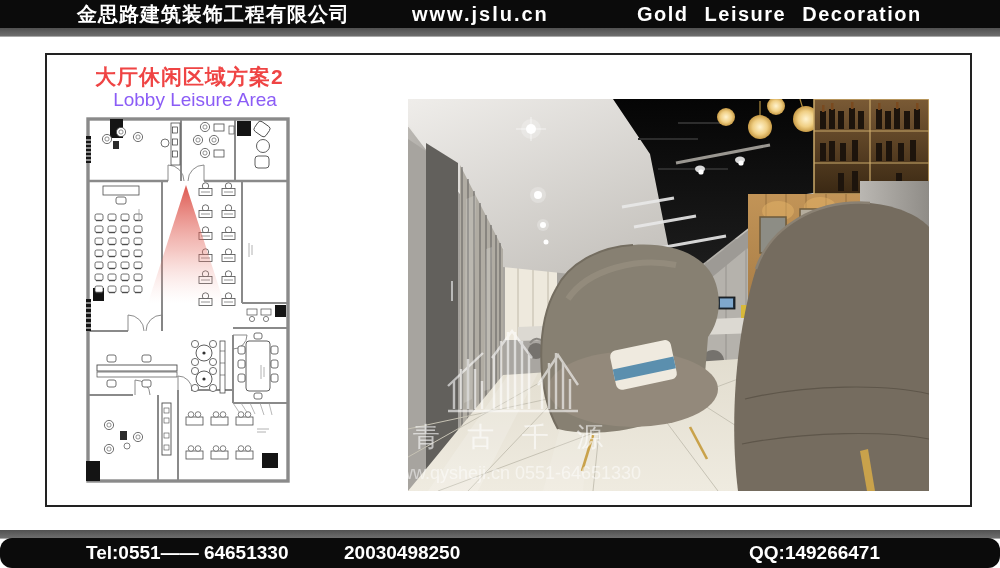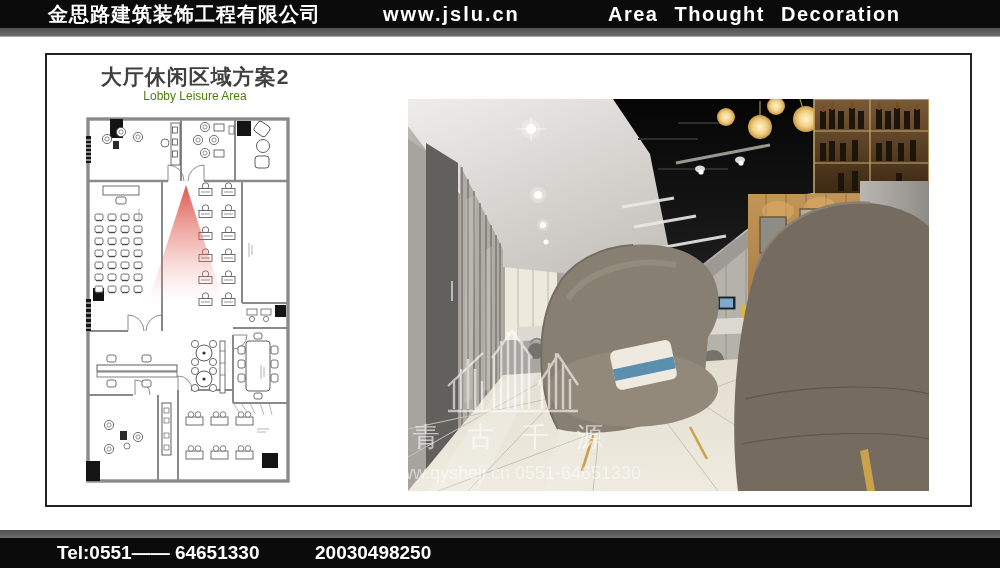--- a/index.html
+++ b/index.html
@@ -3,58 +3,58 @@
 <meta charset="utf-8">
 <style>
   html,body{margin:0;padding:0;}
   body{
     width:1000px;height:568px;position:relative;overflow:hidden;
     background:#ffffff;font-family:"Liberation Sans",sans-serif;
   }
   
   .bar{position:absolute;left:0;right:0;background:#0b0b0b;}
   .bar-top{top:0;height:28px;}
-  .bar-bottom{top:538px;height:30px;}
+  .bar-bottom{top:538px;height:30px;border-radius:12px;}
   .stripe{position:absolute;left:0;right:0;height:8px;
     background:linear-gradient(#515151,#6e6e6e);border-bottom:1px solid #a9a9a9;}
   .stripe-top{top:28px;}
   .stripe-bottom{top:530px;}
-  .bar span{position:absolute;color:#fff;font-weight:bold;white-space:nowrap;}
+  .bar span{position:absolute;color:#fff;font-weight:bold;white-space:nowrap;margin-left:29px;}
   .bar-top span{line-height:28px;font-size:20px;}
   .bar-bottom span{line-height:30px;font-size:19px;}
   .company{left:48px;letter-spacing:1px;font-size:21px;}
   .website{left:383px;letter-spacing:2px;text-align:right;}
   .tagline{left:608px;letter-spacing:1.5px;word-spacing:9px;}
   .tel{left:57px;}
   .mobile1{left:315px;}
   .mobile2{left:497px;}
   .qq{left:720px;}
   
   .slide-frame{
     position:absolute;left:45px;top:53px;width:923px;height:450px;
     background:#fff;border:2px solid #222;
   }
   .plan-title{
-    position:absolute;left:48px;top:8px;width:200px;text-align:center;
-    font-size:21px;font-weight:700;letter-spacing:1px;color:#404040;
+    position:absolute;left:48px;top:8px;width:200px;text-align:left;
+    font-size:21px;font-weight:700;letter-spacing:1px;color:#ef4444;
   }
   .plan-subtitle{
     position:absolute;left:48px;top:34px;width:200px;text-align:center;
-    font-size:12px;color:#4d7c0f;
+    font-size:19px;color:#8b5cf6;
   }
   .plan-svg{position:absolute;left:36px;top:58px;}
   .photo-svg{position:absolute;left:361px;top:44px;}
 </style>
 </head>
 <body>
 
 <div class="bar bar-top">
   <span class="company">金思路建筑装饰工程有限公司</span>
   <span class="website">www.jslu.cn</span>
-  <span class="tagline">Area  Thought  Decoration</span>
+  <span class="tagline">Gold  Leisure  Decoration</span>
 </div>
 <div class="stripe stripe-top"></div>
 
 <div class="slide-frame">
 
   <div class="plan-title">大厅休闲区域方案2</div>
   <div class="plan-subtitle">Lobby Leisure Area</div>
 
   <svg class="plan-svg" width="212" height="380" viewBox="0 0 212 380">
     <defs>
@@ -539,13 +539,14 @@
       <text x="105" y="347" text-anchor="middle" font-size="27" letter-spacing="10" fill="#ffffff">青 古 千 源</text>
       <text x="106" y="380" text-anchor="middle" font-size="18" fill="#ffffff" opacity="0.85">www.qysheji.cn 0551-64651330</text>
     </g>
   </svg>
 </div>
 
 <div class="stripe stripe-bottom"></div>
 <div class="bar bar-bottom">
   <span class="tel">Tel:0551—— 64651330</span>
   <span class="mobile1">20030498250</span>
+  <span class="qq">QQ:149266471</span>
 </div>
 
 </body></html>

